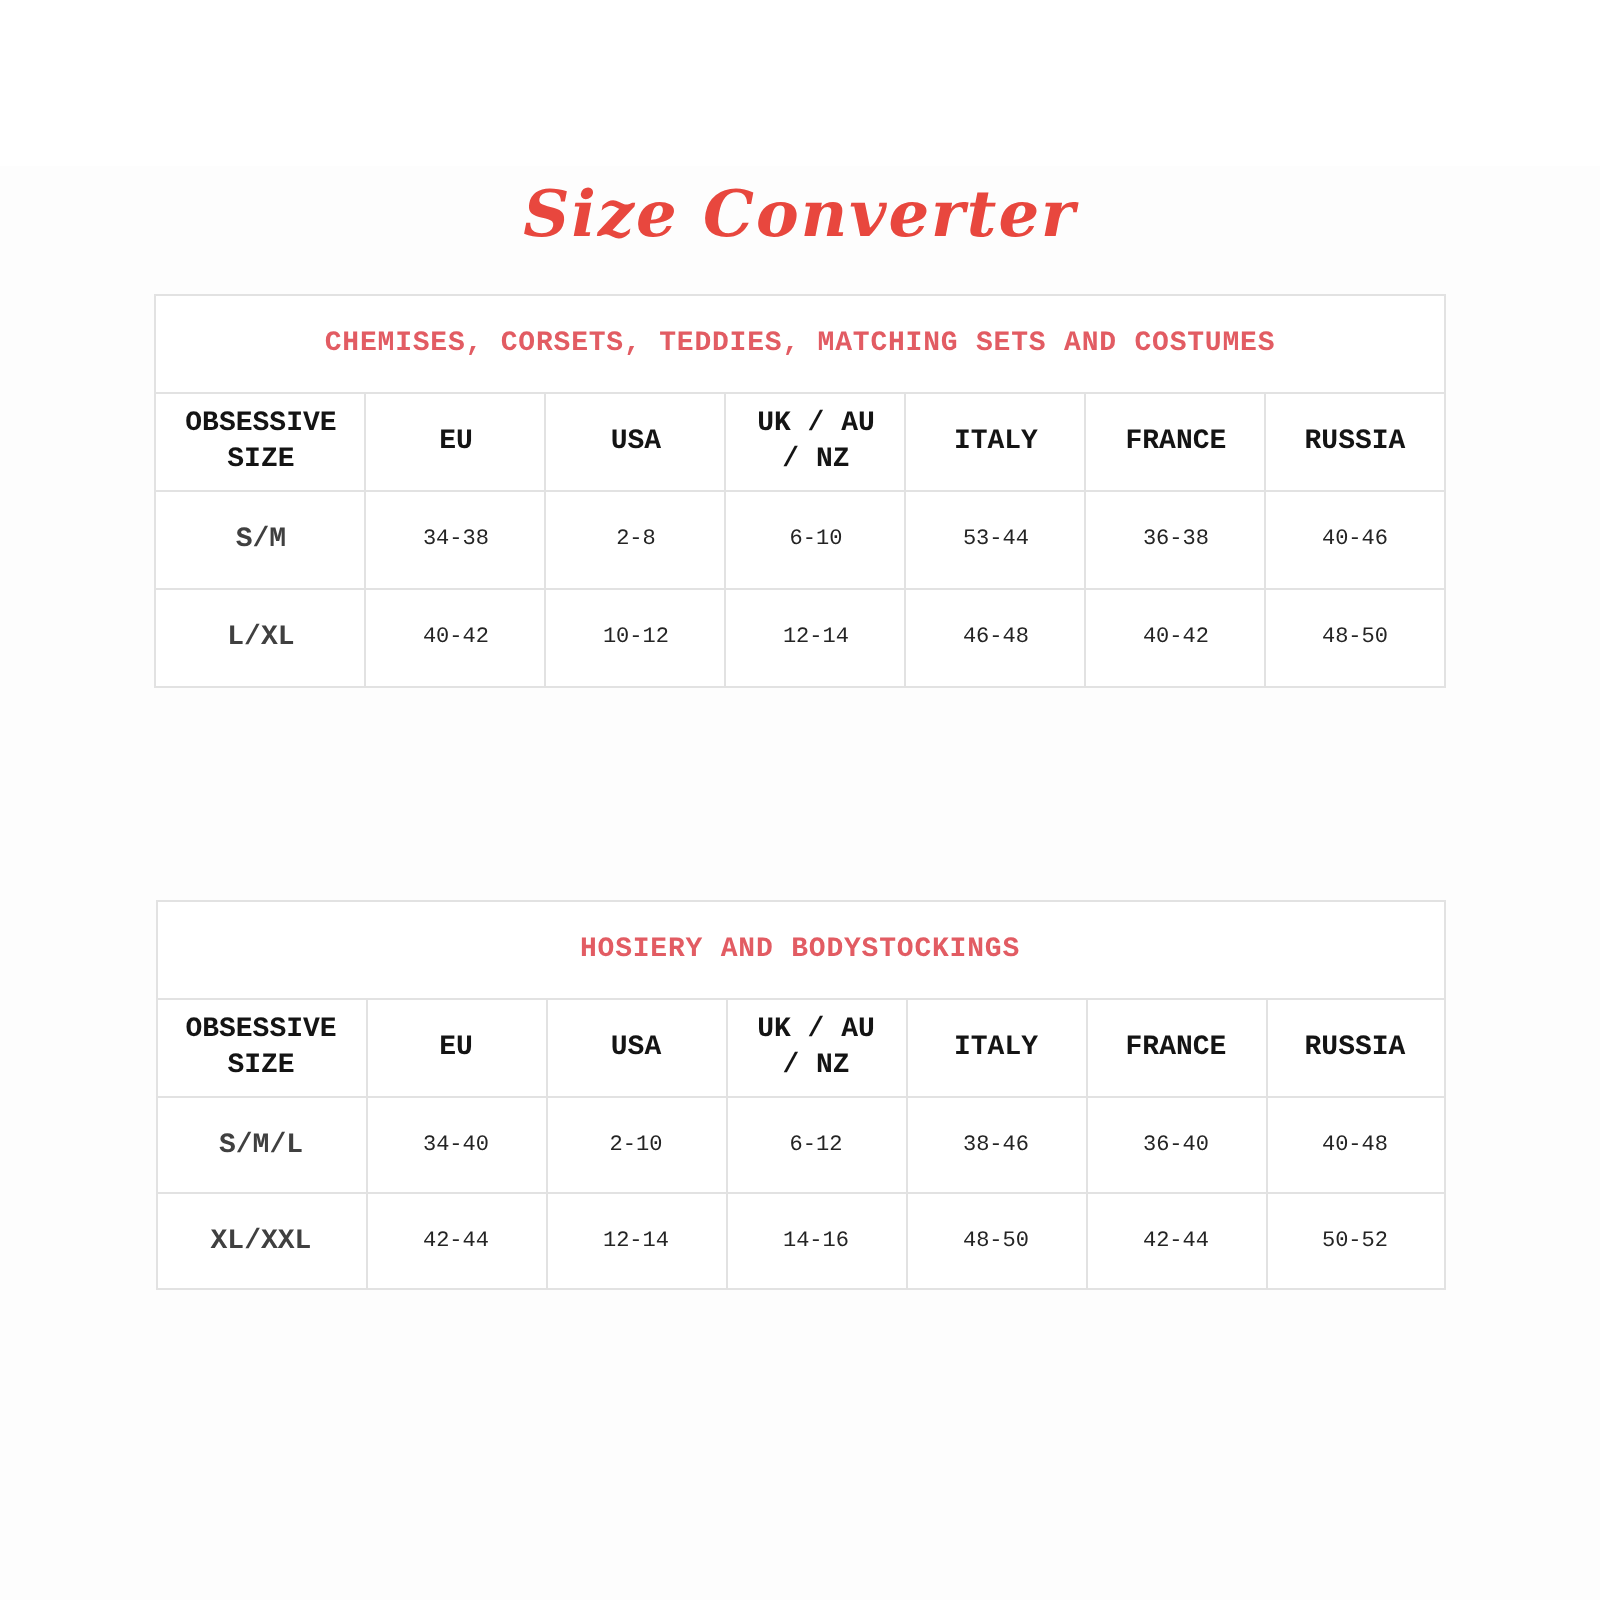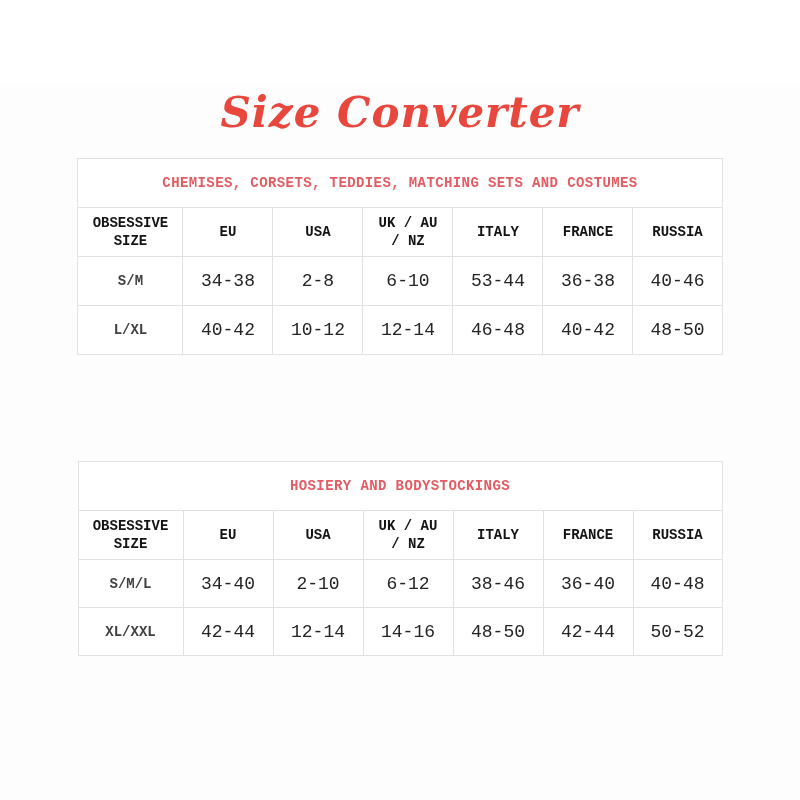--- a/index.html
+++ b/index.html
@@ -14,21 +14,21 @@
     width: 800px;
     height: 800px;
     background: linear-gradient(#ffffff 0 83px, #fdfdfd 83px 100%);
   }
   .page-title {
     padding-top: 90px;
     text-align: center;
     font-family: "DejaVu Serif", serif;
     font-style: italic;
     font-weight: bold;
-    font-size: 42px;
+    font-size: 32px;
     line-height: 1.1;
     color: #e8473e;
     letter-spacing: 1px;
   }
   table.size-table {
     width: 644px;
     margin: 0 auto;
     border-collapse: collapse;
     table-layout: fixed;
     background: #ffffff;
@@ -51,21 +51,21 @@
   .size-table th {
     height: 49px;
     font-size: 14px;
     font-weight: bold;
     color: #141414;
     line-height: 1.3;
     padding: 0 8px;
   }
   .size-table td.value-cell {
     height: 49px;
-    font-size: 18px;
+    font-size: 11px;
     color: #242424;
     font-weight: normal;
   }
   .size-table td.size-cell {
     height: 49px;
     font-size: 14px;
     color: #404040;
     font-weight: bold;
   }
   .size-table.second td.value-cell,

